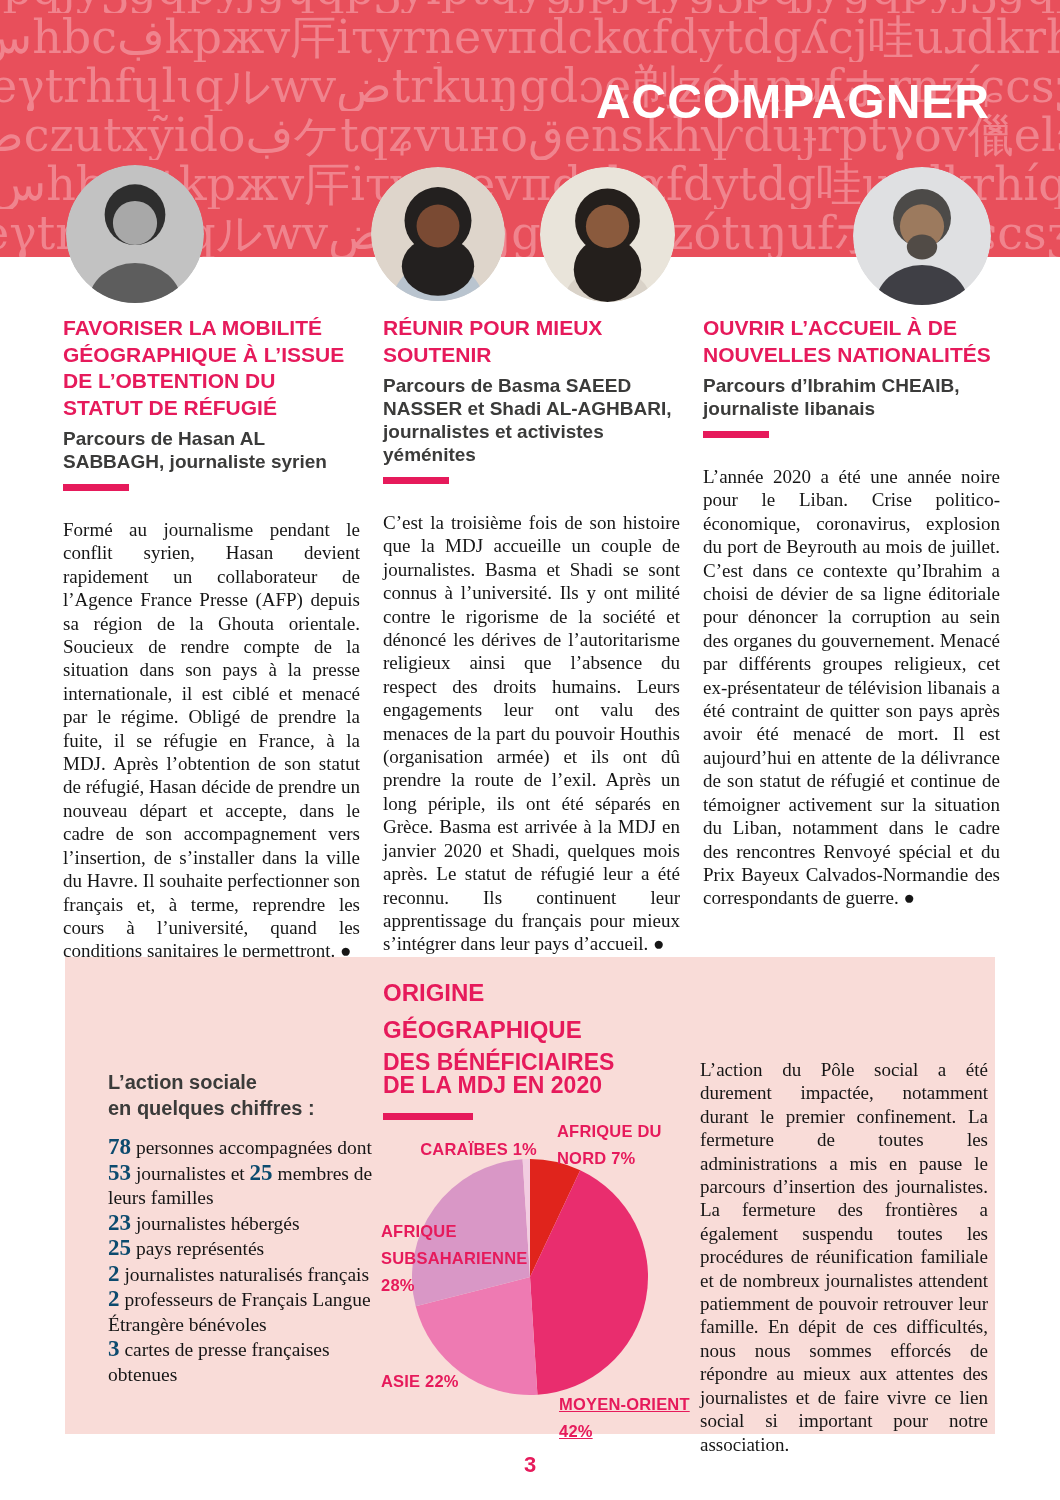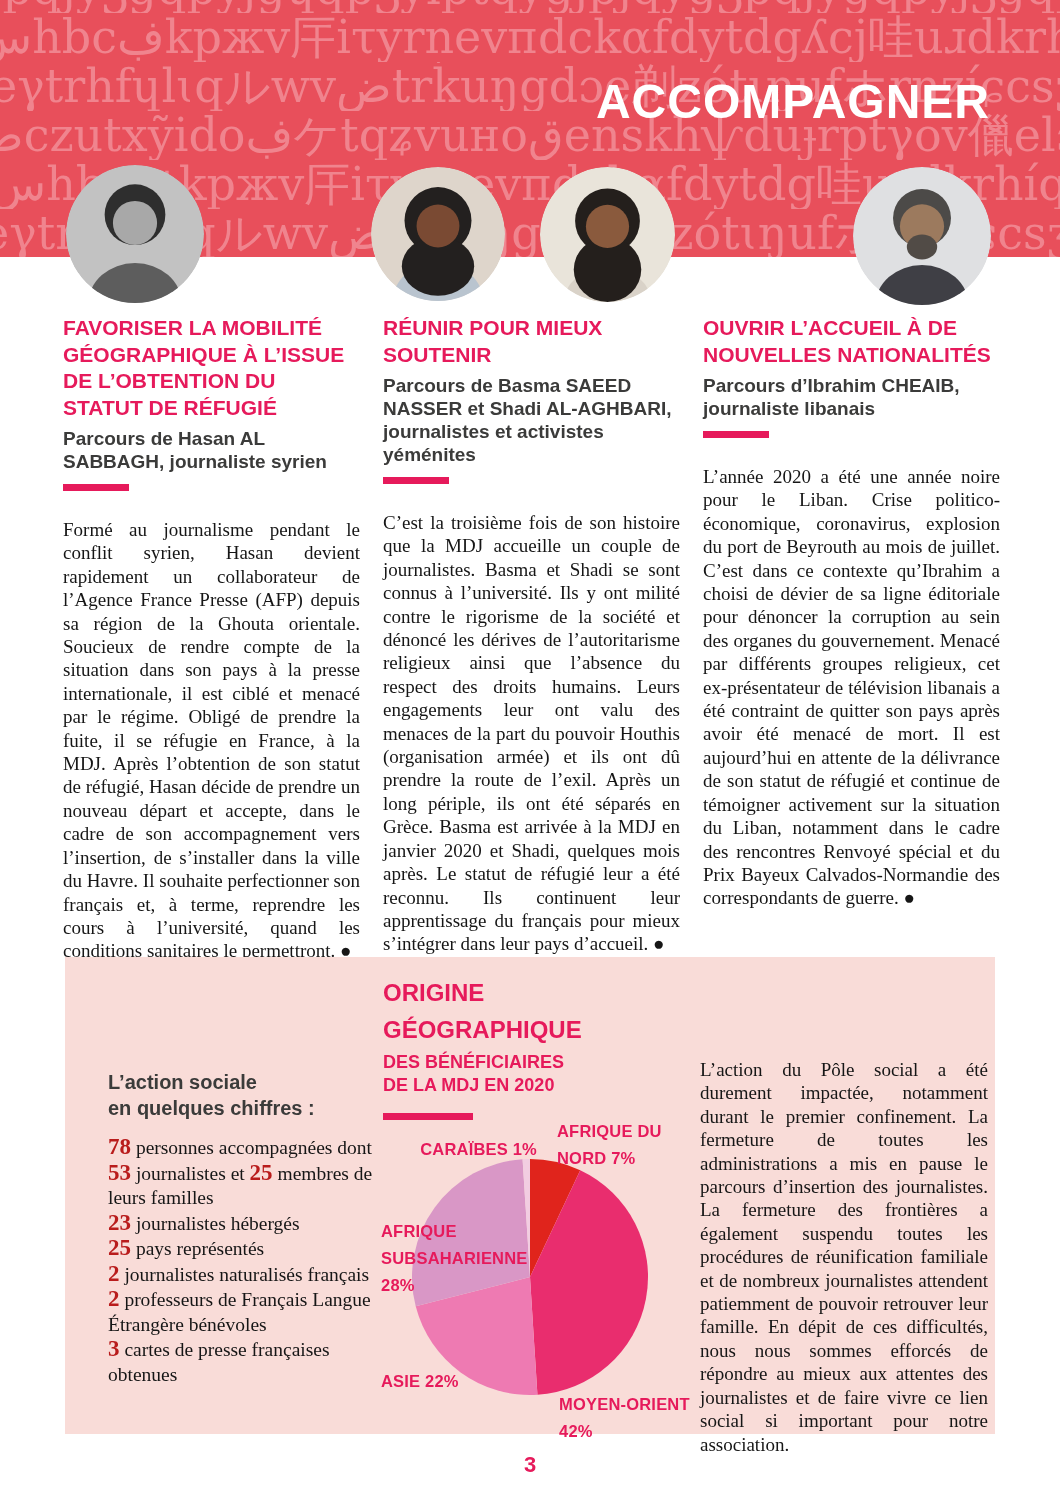--- a/index.html
+++ b/index.html
@@ -34,35 +34,35 @@
   .bar{width:66px;height:7px;background:#e61a5b;margin-top:11px;}
   .art-body{margin-top:27px;font-family:"Liberation Serif",serif;font-size:19px;
             line-height:23.4px;text-align:justify;color:#161616;}
 
   
   .panel{position:absolute;left:65px;top:957px;width:930px;height:477px;background:#f9dcd8;}
   .stats{position:absolute;left:43px;top:112px;width:287px;}
   .stats-heading{color:#3b3b3a;font-weight:bold;font-size:20px;line-height:26px;}
   .stats-list{margin-top:14px;font-family:"Liberation Serif",serif;font-size:19.5px;
               line-height:24.5px;color:#161616;}
-  .stat-line .num{color:#b91c1c;font-weight:bold;font-size:23px;}
+  .stat-line .num{color:#0c4a6e;font-weight:bold;font-size:23px;}
 
   .chart-title{position:absolute;left:318px;top:17px;color:#e61a5b;font-weight:bold;}
   .chart-title-big{font-size:24px;line-height:37px;}
-  .chart-title-small{font-size:18px;line-height:23px;margin-top:3px;}
+  .chart-title-small{font-size:23px;line-height:23px;margin-top:3px;}
   .chart-title .bar{width:90px;margin-top:16px;}
 
   .pie-wrap{position:absolute;left:345px;top:200px;width:240px;height:240px;}
   .pie-label{position:absolute;color:#e61a5b;font-weight:bold;font-size:16.5px;
              line-height:27px;letter-spacing:.2px;z-index:3;}
   .lbl-caraibes{left:280px;top:179px;width:192px;text-align:right;}
   .lbl-nord{left:492px;top:161px;}
   .lbl-subsaharienne{left:316px;top:261px;}
   .lbl-asie{left:316px;top:411px;}
-  .lbl-moyen{left:494px;top:434px;}
+  .lbl-moyen{left:494px;top:434px;text-decoration:underline;}
 
   .side-text{position:absolute;left:635px;top:101px;width:288px;
              font-family:"Liberation Serif",serif;font-size:19px;line-height:23.4px;
              text-align:justify;color:#161616;}
 
   .page-number{position:absolute;left:0;top:1452px;width:1060px;text-align:center;
                color:#e61a5b;font-weight:bold;font-size:22px;}
 </style>
 </head>
 <body>

